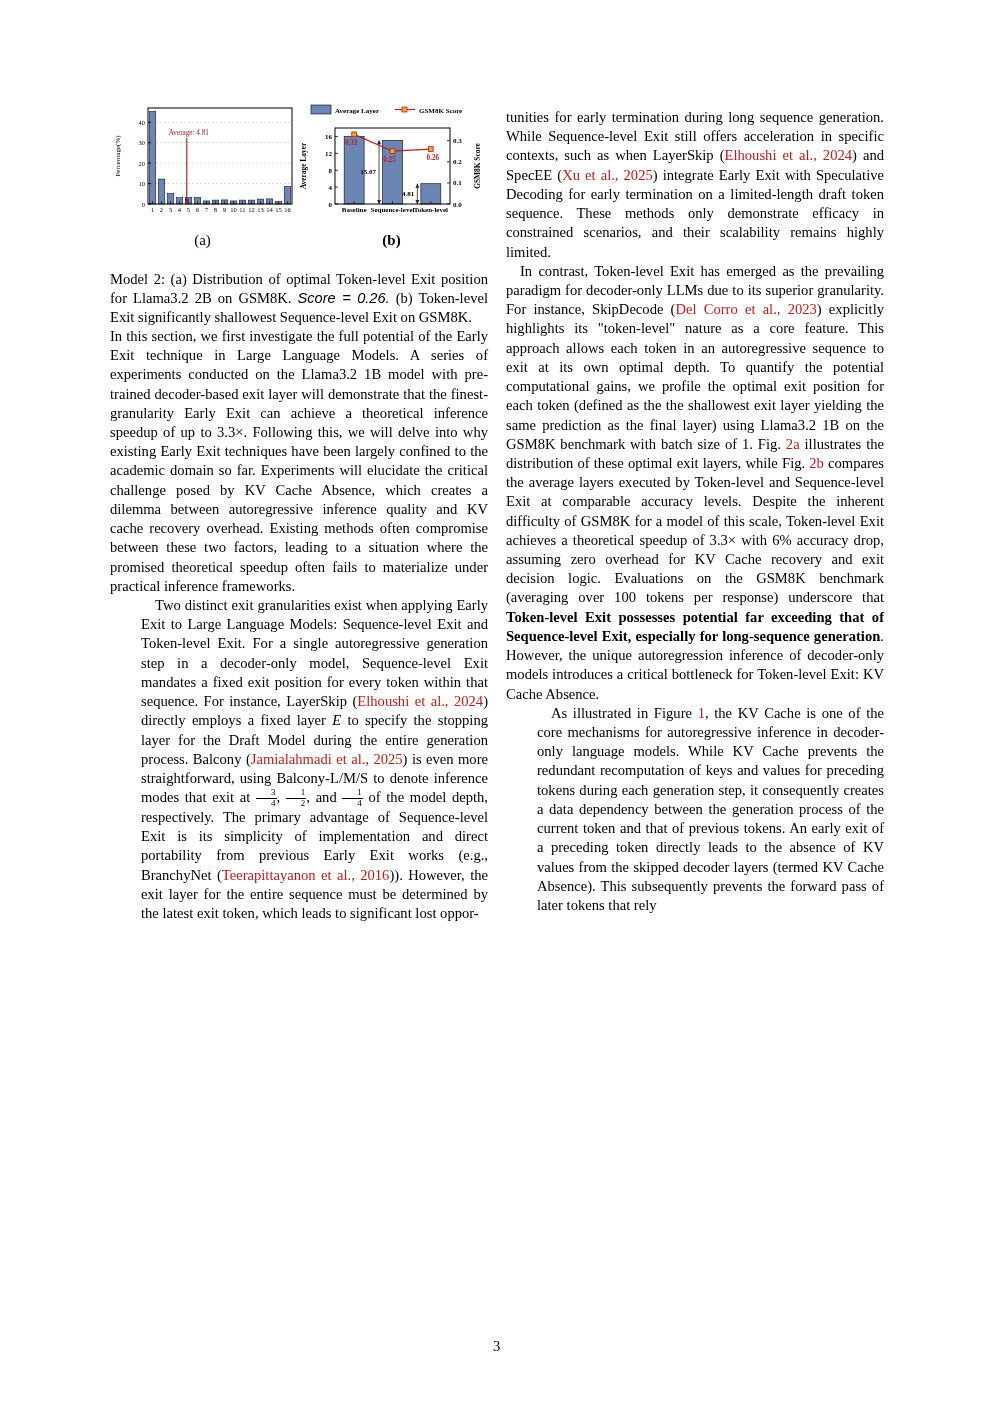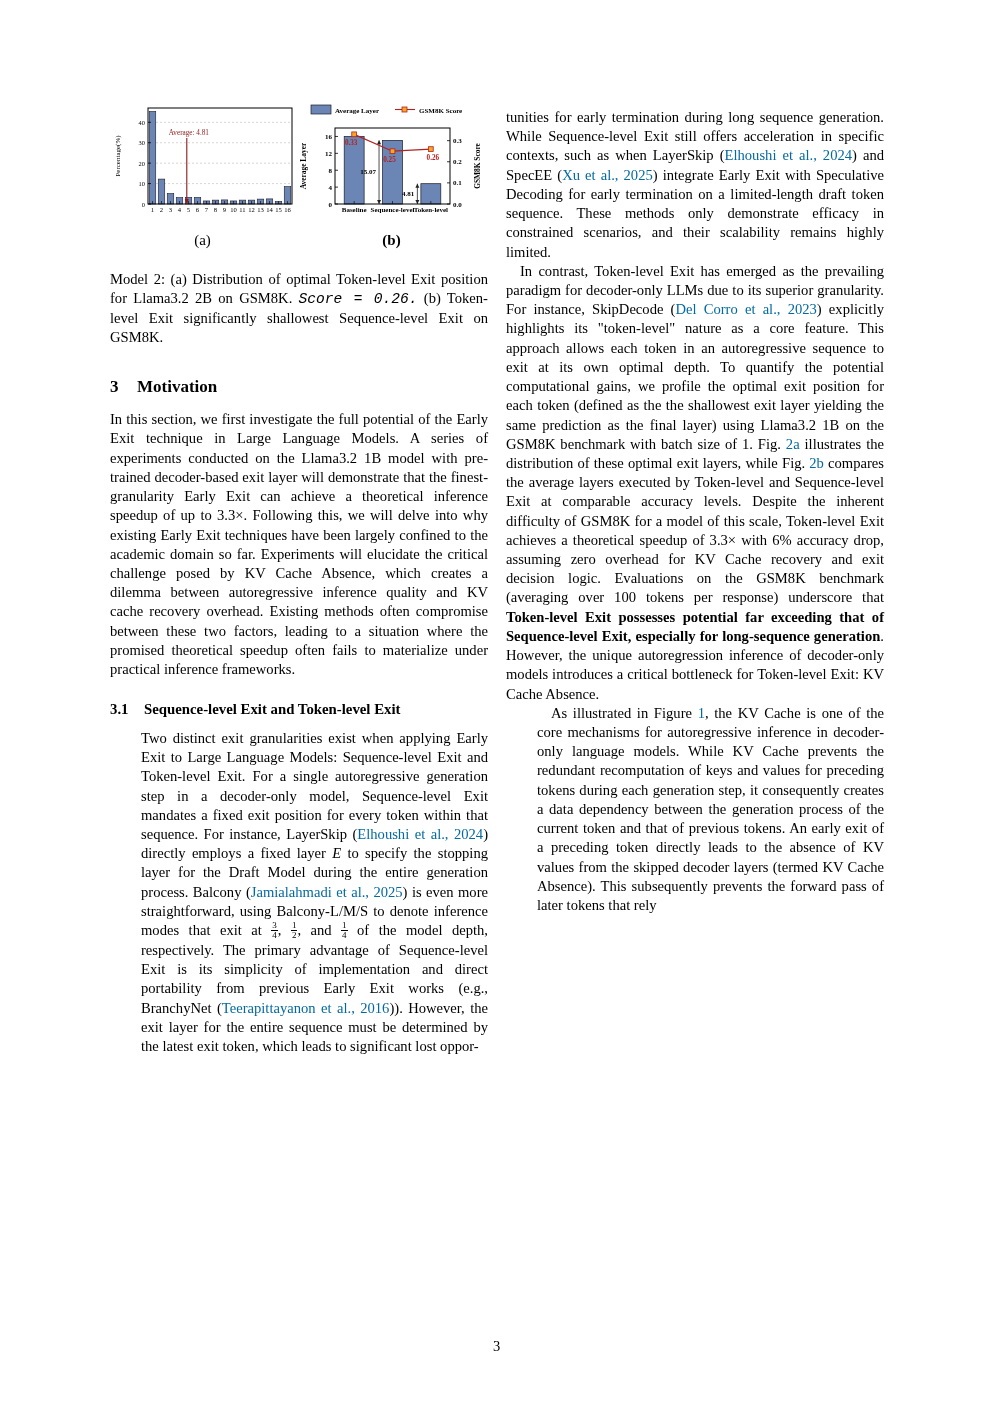--- a/index.html
+++ b/index.html
@@ -54,21 +54,21 @@
     margin-top: 1px;
     line-height: 1;
   }
 
   .fig-caption {
     font-size: 14.6px;
     line-height: 1.30;
     text-align: justify;
     margin-top: 22px;
   }
-  .fig-caption .mathit { font-style: italic; font-family: Liberation Mono, monospace; }
+  .fig-caption .mathit { font-style: italic; font-family: Liberation Sans, sans-serif; }
 
   
   h2.section {
     font-size: 17px;
     font-weight: bold;
     margin: 30px 0 13px 0;
     line-height: 1.2;
   }
   h2.section .num { display: inline-block; width: 27px; }
 
@@ -85,21 +85,21 @@
     font-size: 14.6px;
     line-height: 1.317;
     text-align: justify;
     margin: 0 0 0 0;
     text-indent: 0;
     hyphens: manual;
   }
   p.body + p.body { text-indent: 14px; }
   p.tight { margin-top: 0; margin-left: 31px; }
 
-  a.cite { color: #0369a1; text-decoration: none; }
+  a.cite { color: #b91c1c; text-decoration: none; }
   .bold { font-weight: bold; }
   .it { font-style: italic; }
 
   .pageno {
     position: absolute;
     left: 0; right: 0;
     top: 1338px;
     text-align: center;
     font-size: 14.5px;
   }
@@ -244,25 +244,23 @@
                 <text text-anchor="middle" font-size="7.4" fill="#000" transform="translate(11,66) rotate(-90)">Average Layer</text>
                 <text text-anchor="middle" font-size="7.4" fill="#000" transform="translate(185,66) rotate(-90)">GSM8K Score</text>
               </svg>
             <div class="subcap">(b)</div>
           </div>
         </div>
 
         <div class="fig-caption"><span>Model 2:</span><span> (a) Distribution of optimal Token-level Exit position for Llama3.2 2B on GSM8K. </span><span class="mathit">Score = 0.26.</span><span> (b) Token-level Exit significantly shallowest Sequence-level Exit on GSM8K.</span></div>
       </div>
 
-      <h2 class="section"><span class="num">3</span><span>Motivation</span></h2>
 
       <p class="body"><span>In this section, we first investigate the full potential of the Early Exit technique in Large Language Models. A series of experiments conducted on the Llama3.2 1B model with pre-trained decoder-based exit layer will demonstrate that the finest-granularity Early Exit can achieve a theoretical inference speedup of up to </span><span>3.3×</span><span>. Following this, we will delve into why existing Early Exit techniques have been largely confined to the academic domain so far. Experiments will elucidate the critical challenge posed by KV Cache Absence, which creates a dilemma between autoregressive inference quality and KV cache recovery overhead. Existing methods often compromise between these two factors, leading to a situation where the promised theoretical speedup often fails to materialize under practical inference frameworks.</span></p>
 
-      <h3 class="subsection"><span class="num">3.1</span><span class="stxt">Sequence-level Exit and Token-level Exit</span></h3>
 
       <p class="body tight"><span>Two distinct exit granularities exist when applying Early Exit to Large Language Models: Sequence-level Exit and Token-level Exit. For a single autoregressive generation step in a decoder-only model, Sequence-level Exit mandates a fixed exit position for every token within that sequence. For instance, LayerSkip (</span><a class="cite" href="#">Elhoushi et al., 2024</a><span>) directly employs a fixed layer </span><span class="it">E</span><span> to specify the stopping layer for the Draft Model during the entire generation process. Balcony (</span><a class="cite" href="#">Jamialahmadi et al., 2025</a><span>) is even more straightforward, using Balcony-L/M/S to denote inference modes that exit at </span><span class="frac"><span style="display:inline-block;vertical-align:-0.35em;text-align:center;font-size:9px;line-height:1.05;"><span style="display:block;border-bottom:1px solid #000;padding:0 1px;">3</span><span style="display:block;padding:0 1px;">4</span></span></span><span>, </span><span class="frac"><span style="display:inline-block;vertical-align:-0.35em;text-align:center;font-size:9px;line-height:1.05;"><span style="display:block;border-bottom:1px solid #000;padding:0 1px;">1</span><span style="display:block;padding:0 1px;">2</span></span></span><span>, and </span><span class="frac"><span style="display:inline-block;vertical-align:-0.35em;text-align:center;font-size:9px;line-height:1.05;"><span style="display:block;border-bottom:1px solid #000;padding:0 1px;">1</span><span style="display:block;padding:0 1px;">4</span></span></span><span> of the model depth, respectively. The primary advantage of Sequence-level Exit is its simplicity of implementation and direct portability from previous Early Exit works (e.g., BranchyNet (</span><a class="cite" href="#">Teerapittayanon et al., 2016</a><span>)). However, the exit layer for the entire sequence must be determined by the latest exit token, which leads to significant lost oppor-</span></p>
     </div>
 
     <div class="col">
 
       <p class="body"><span>tunities for early termination during long sequence generation. While Sequence-level Exit still offers acceleration in specific contexts, such as when LayerSkip (</span><a class="cite" href="#">Elhoushi et al., 2024</a><span>) and SpecEE (</span><a class="cite" href="#">Xu et al., 2025</a><span>) integrate Early Exit with Speculative Decoding for early termination on a limited-length draft token sequence. These methods only demonstrate efficacy in constrained scenarios, and their scalability remains highly limited.</span></p>
 
       <p class="body"><span>In contrast, Token-level Exit has emerged as the prevailing paradigm for decoder-only LLMs due to its superior granularity. For instance, SkipDecode (</span><a class="cite" href="#">Del Corro et al., 2023</a><span>) explicitly highlights its "token-level" nature as a core feature. This approach allows each token in an autoregressive sequence to exit at its own optimal depth. To quantify the potential computational gains, we profile the optimal exit position for each token (defined as the the shallowest exit layer yielding the same prediction as the final layer) using Llama3.2 1B on the GSM8K benchmark with batch size of 1. Fig. </span><a class="cite" href="#">2a</a><span> illustrates the distribution of these optimal exit layers, while Fig. </span><a class="cite" href="#">2b</a><span> compares the average layers executed by Token-level and Sequence-level Exit at comparable accuracy levels. Despite the inherent difficulty of GSM8K for a model of this scale, Token-level Exit achieves a theoretical speedup of </span><span>3.3×</span><span> with 6% accuracy drop, assuming zero overhead for KV Cache recovery and exit decision logic. Evaluations on the GSM8K benchmark (averaging over 100 tokens per response) underscore that </span><span class="bold">Token-level Exit possesses potential far exceeding that of Sequence-level Exit, especially for long-sequence generation</span><span>. However, the unique autoregression inference of decoder-only models introduces a critical bottleneck for Token-level Exit: KV Cache Absence.</span></p>
 

